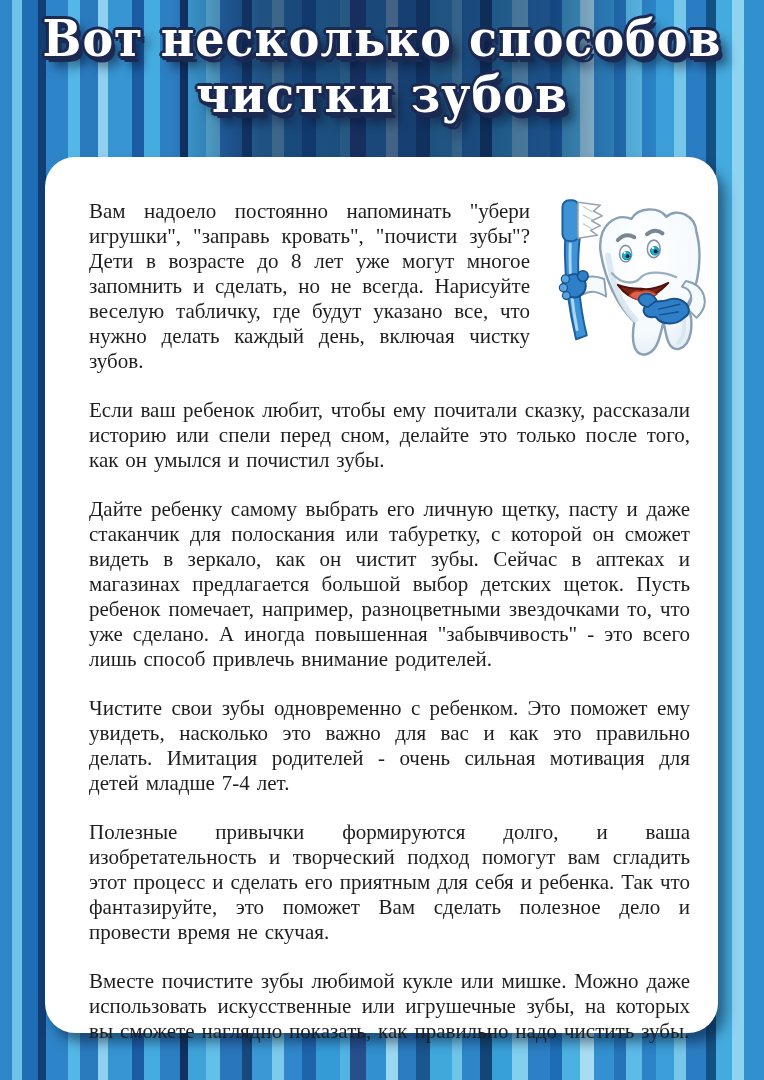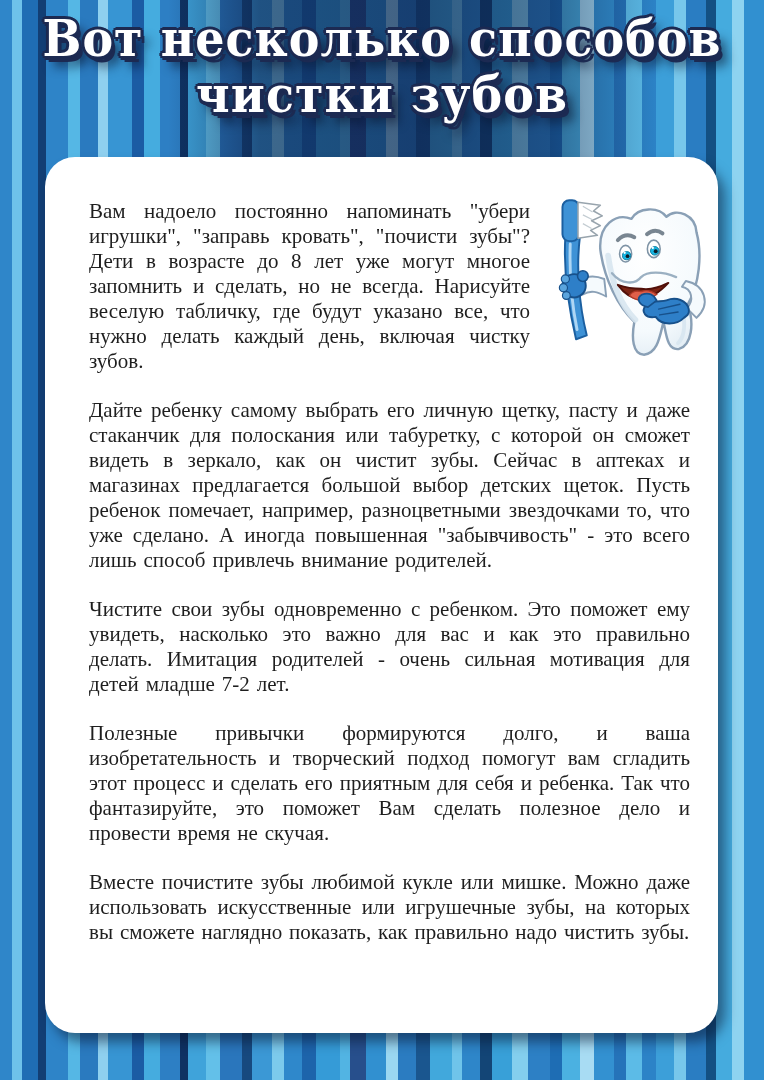--- a/index.html
+++ b/index.html
@@ -148,18 +148,19 @@
       <g>
         <path d="M146,92 C166,96 172,116 157,130 L147,120 C155,112 152,100 142,98 Z" fill="#f5fafd" stroke="#8aa0b6" stroke-width="2" stroke-linejoin="round"></path>
         <path d="M144,130 C136,138 121,138 115,129 C105,131 99,124 105,117
                  C111,111 121,114 126,112 C136,108 147,112 149,121 C150,126 147,128 144,130 Z" fill="#2e7fc8" stroke="#17508a" stroke-width="2" stroke-linejoin="round"></path>
         <path d="M107,119 C98,117 94,110 101,106 C108,103 114,107 116,112 Z" fill="#2e7fc8" stroke="#17508a" stroke-width="1.8" stroke-linejoin="round"></path>
         <path d="M118,121 L140,116 M119,127 L138,124" stroke="#17508a" stroke-width="1.4" stroke-linecap="round"></path>
       </g>
     </svg>
 
     <p>Вам надоело постоянно напоминать "убери игрушки", "заправь кровать", "почисти зубы"? Дети в возрасте до 8 лет уже могут многое запомнить и сделать, но не всегда. Нарисуйте веселую табличку, где будут указано все, что нужно делать каждый день, включая чистку зубов.</p>
+    <p>Если ваш ребенок любит, чтобы ему почитали сказку, рассказали историю или спели перед сном, делайте это только после того, как он умылся и почистил зубы.</p>
     <p>Дайте ребенку самому выбрать его личную щетку, пасту и даже стаканчик для полоскания или табуретку, с которой он сможет видеть в зеркало, как он чистит зубы. Сейчас в аптеках и магазинах предлагается большой выбор детских щеток. Пусть ребенок помечает, например, разноцветными звездочками то, что уже сделано. А иногда повышенная "забывчивость" - это всего лишь способ привлечь внимание родителей.</p>
-    <p>Чистите свои зубы одновременно с ребенком. Это поможет ему увидеть, насколько это важно для вас и как это правильно делать. Имитация родителей - очень сильная мотивация для детей младше 7-2 лет.</p>
+    <p>Чистите свои зубы одновременно с ребенком. Это поможет ему увидеть, насколько это важно для вас и как это правильно делать. Имитация родителей - очень сильная мотивация для детей младше 7-4 лет.</p>
     <p>Полезные привычки формируются долго, и ваша изобретательность и творческий подход помогут вам сгладить этот процесс и сделать его приятным для себя и ребенка. Так что фантазируйте, это поможет Вам сделать полезное дело и провести время не скучая.</p>
     <p>Вместе почистите зубы любимой кукле или мишке. Можно даже использовать искусственные или игрушечные зубы, на которых вы сможете наглядно показать, как правильно надо чистить зубы.</p>
   </div>
 </div>
 
 </body></html>

